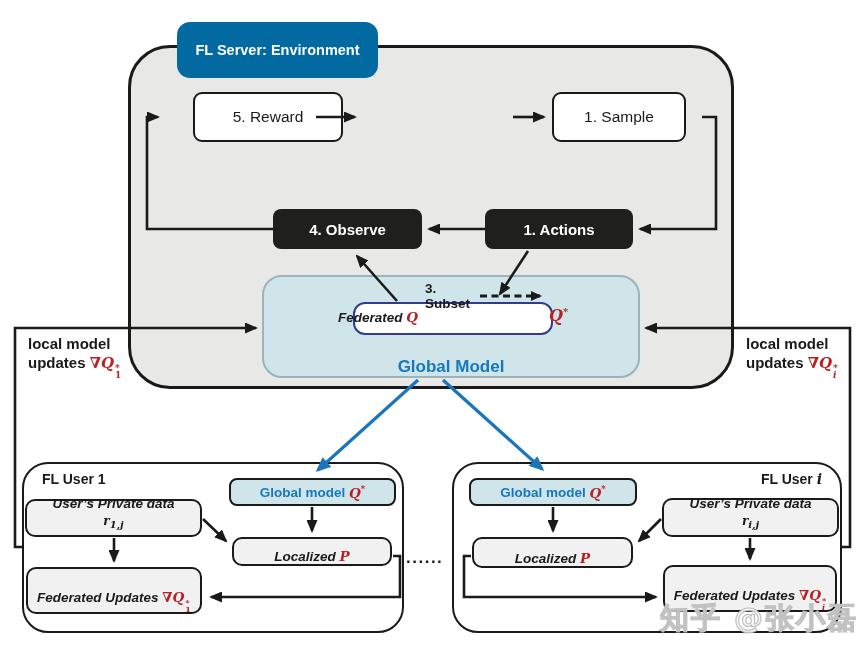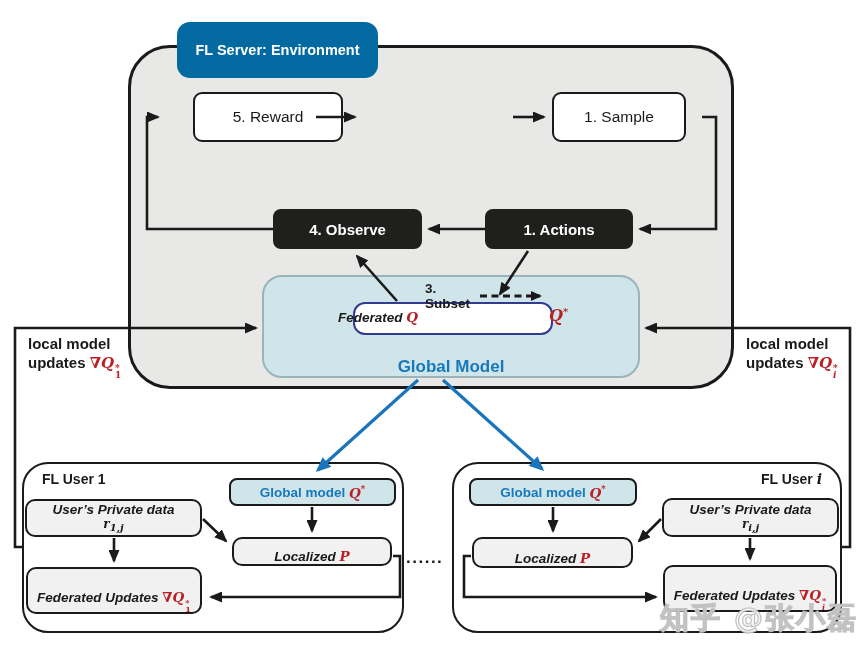--- a/index.html
+++ b/index.html
@@ -43,21 +43,21 @@
 
   
   .note{font-size:15px;font-weight:bold;line-height:19px;}
 
   
   .teal-sm{background:#cfe5e9;border:2px solid #1a1a1a;border-radius:8px;
            display:flex;align-items:center;justify-content:center;font-size:13.5px;font-weight:bold;}
   .gray-sm{background:#f1f1f1;border:2px solid #1a1a1a;border-radius:10px;
            display:flex;flex-direction:column;align-items:center;justify-content:flex-end;
            font-size:13.5px;font-weight:bold;font-style:italic;text-align:center;}
-  .rsub{font-size:12px;font-weight:bold;line-height:14px;}
+  .rsub{font-size:12px;font-weight:bold;line-height:20px;}
   .user-title{font-size:14px;font-weight:bold;}
 
   .dots{font-size:17px;font-weight:900;letter-spacing:1.5px;color:#1a1a1a;}
 
   .watermark{left:660px;top:599px;width:204px;font-size:29px;font-weight:bold;letter-spacing:2px;
              color:rgba(255,255,255,0.85);-webkit-text-stroke:1.2px rgba(185,185,185,0.85);
              text-shadow:0 0 1px rgba(160,160,160,0.5);white-space:nowrap;
              font-family:"DejaVu Sans",sans-serif;}
 
   svg.overlay{position:absolute;left:0;top:0;pointer-events:none;}

